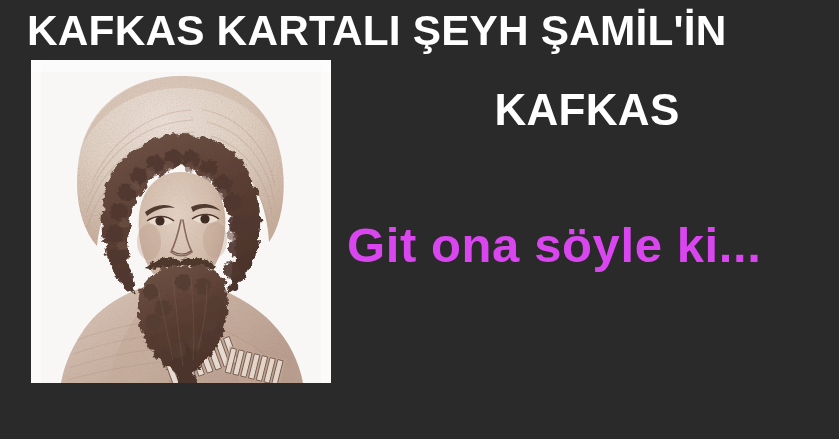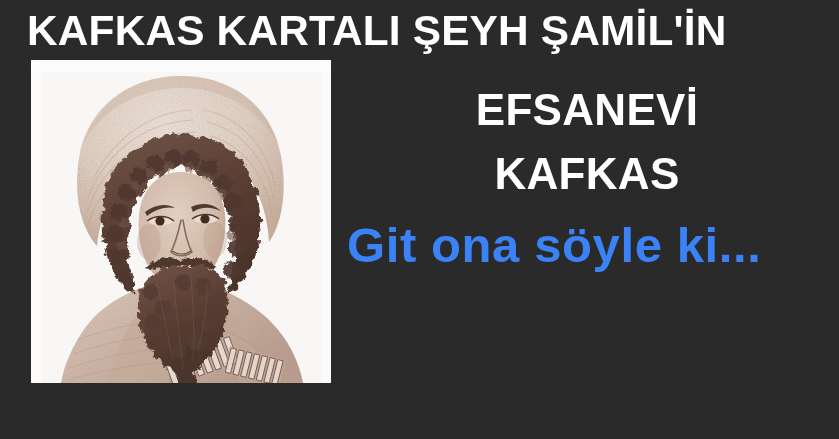--- a/index.html
+++ b/index.html
@@ -72,21 +72,21 @@
   .subhead .line {
     display: block;
     white-space: nowrap;
   }
 
   .tagline {
     position: absolute;
     left: 347px;
     top: 214px;
     width: 470px;
-    color: #3b82f6;
+    color: #d946ef;
     font-family: "Liberation Sans", "DejaVu Sans", sans-serif;
     font-weight: 700;
     font-size: 49px;
     line-height: 62px;
     text-align: left;
     letter-spacing: 0.6px;
     white-space: nowrap;
   }
 </style>
 </head>
@@ -358,19 +358,18 @@
         <rect x="0" y="0" width="300" height="323" fill="#8a6a55" opacity="0.05"></rect>
 
         <rect x="0" y="0" width="300" height="12" fill="#ffffff" opacity="0.55"></rect>
         <rect x="0" y="0" width="10" height="323" fill="#ffffff" opacity="0.45"></rect>
         <rect x="290" y="0" width="10" height="323" fill="#ffffff" opacity="0.45"></rect>
       </g>
     </svg>
   </div>
 
   <div class="subhead">
-    <span class="line">EFSANEVİ</span>
     <span class="line">KAFKAS</span>
   </div>
 
   <div class="tagline">Git ona söyle ki...</div>
 
 </div>
 
 </body></html>

